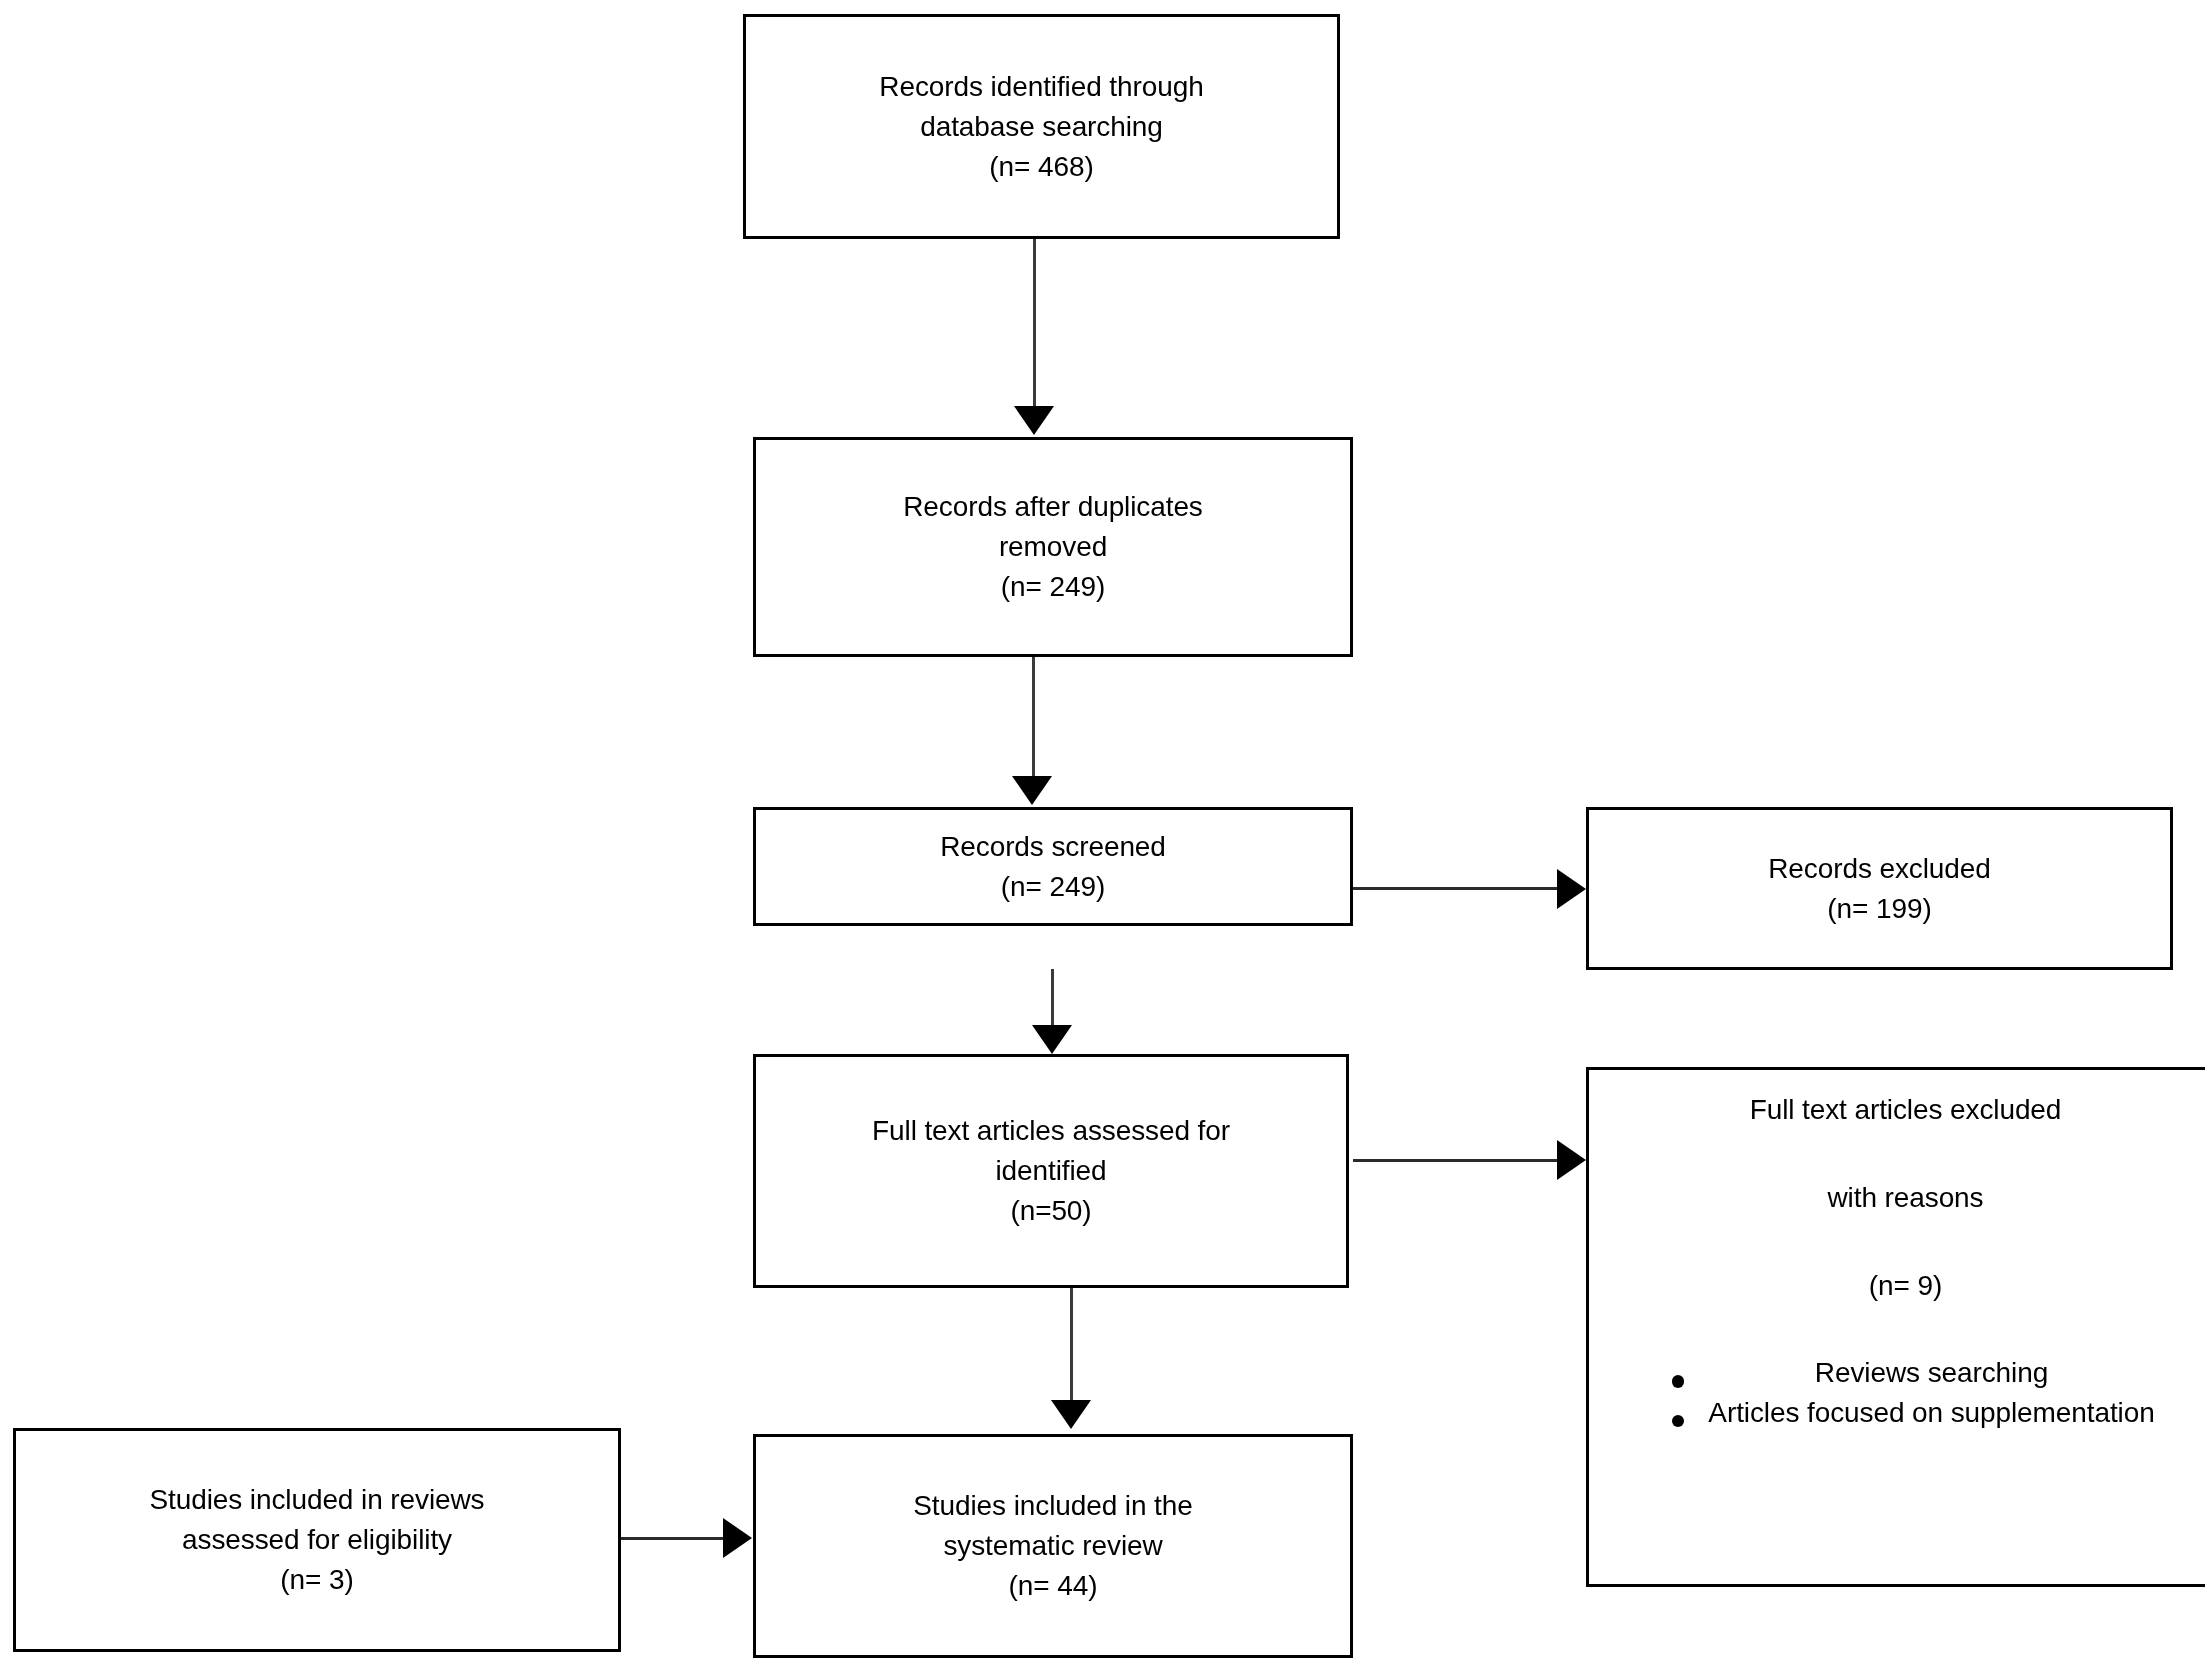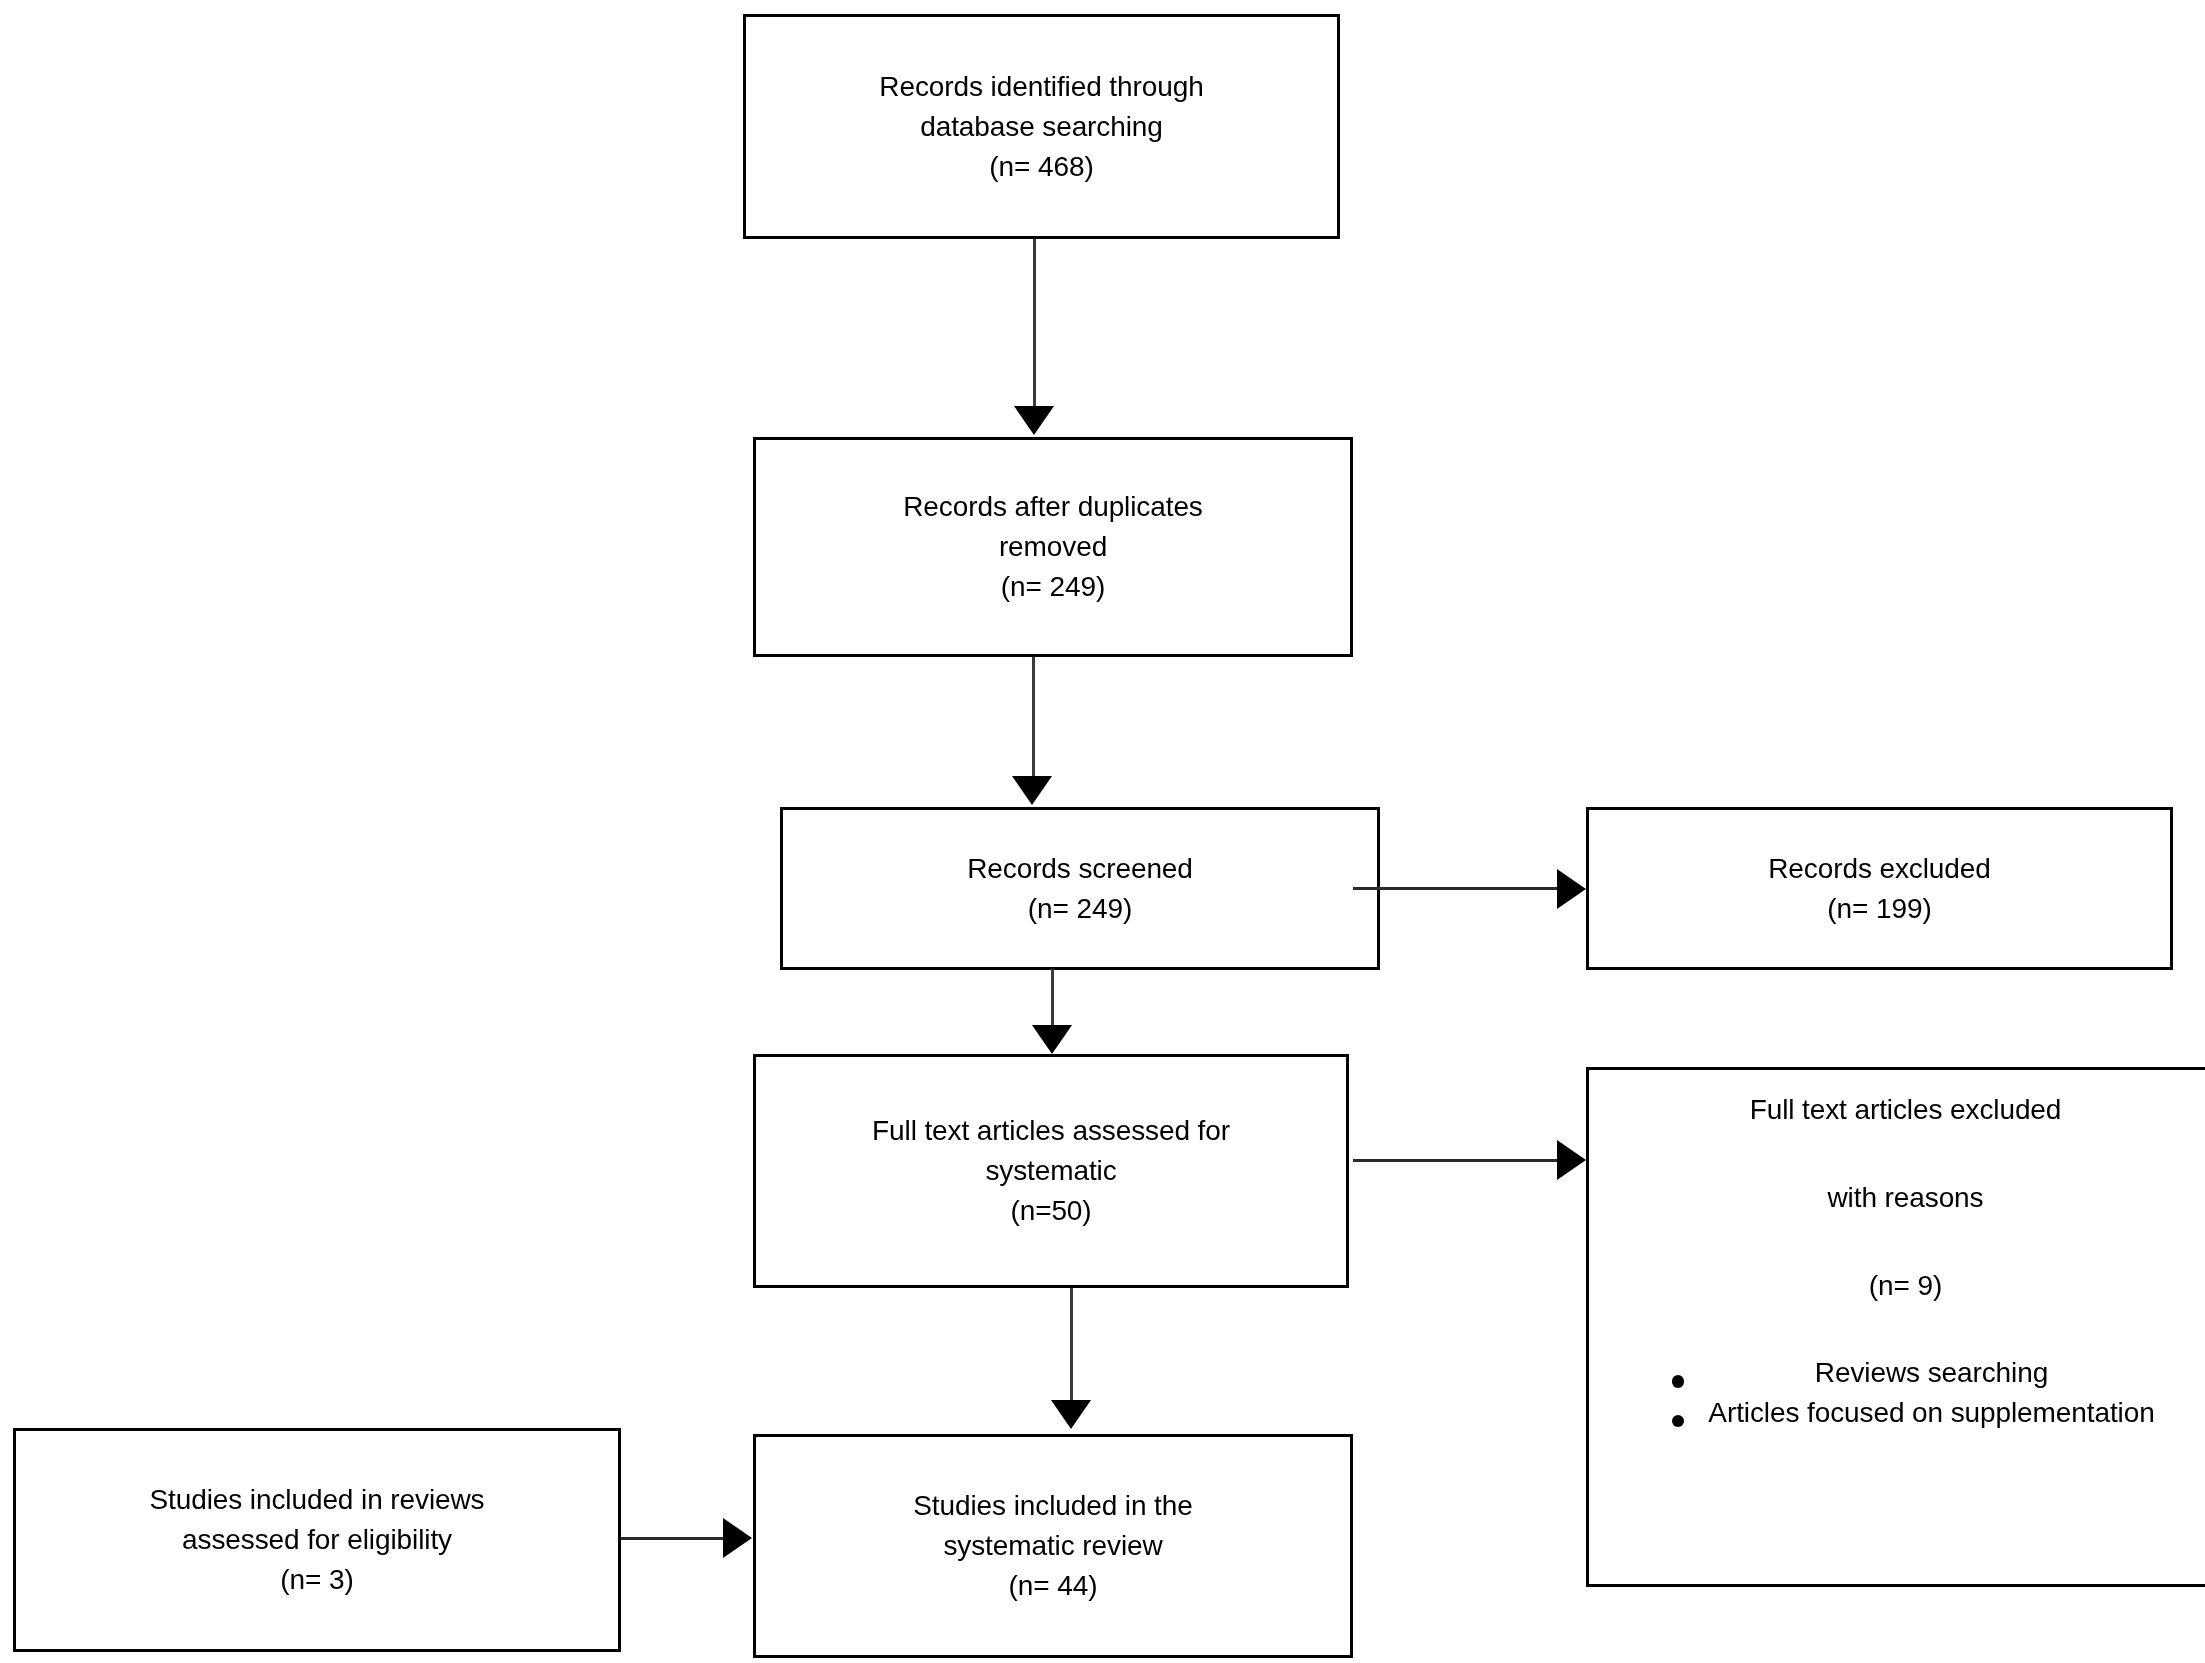--- a/index.html
+++ b/index.html
@@ -109,39 +109,39 @@
 
   <div class="box" style="left:753px; top:437px; width:600px; height:220px;">
     <span class="line">Records after duplicates</span>
     <span class="line">removed</span>
     <span class="line">(n= 249)</span>
   </div>
 
   <div class="vline" style="left:1032px; top:657px; height:121px;"></div>
   <div class="arrow-down" style="left:1012px; top:776px;"></div>
 
-  <div class="box" style="left:780px; top:807px; width:600px; height:163px;">
+  <div class="box" style="left:753px; top:807px; width:600px; height:119px;">
     <span class="line">Records screened</span>
     <span class="line">(n= 249)</span>
   </div>
 
   <div class="hline" style="left:1353px; top:887px; width:208px;"></div>
   <div class="arrow-right" style="left:1557px; top:869px;"></div>
 
   <div class="box" style="left:1586px; top:807px; width:587px; height:163px;">
     <span class="line">Records excluded</span>
     <span class="line">(n= 199)</span>
   </div>
 
   <div class="vline" style="left:1051px; top:969px; height:59px;"></div>
   <div class="arrow-down" style="left:1032px; top:1025px;"></div>
 
   <div class="box" style="left:753px; top:1054px; width:596px; height:234px;">
     <span class="line">Full text articles assessed for</span>
-    <span class="line">systematic</span>
+    <span class="line">identified</span>
     <span class="line">(n=50)</span>
   </div>
 
   <div class="hline" style="left:1353px; top:1159px; width:208px;"></div>
   <div class="arrow-right" style="left:1557px; top:1140px;"></div>
 
   <div class="box toppad" style="left:1586px; top:1067px; width:639px; height:520px; padding-top:20px;gap:48px;">
     <span class="line">Full text articles excluded</span>
     <span class="line">with reasons</span>
     <span class="line">(n= 9)</span>

